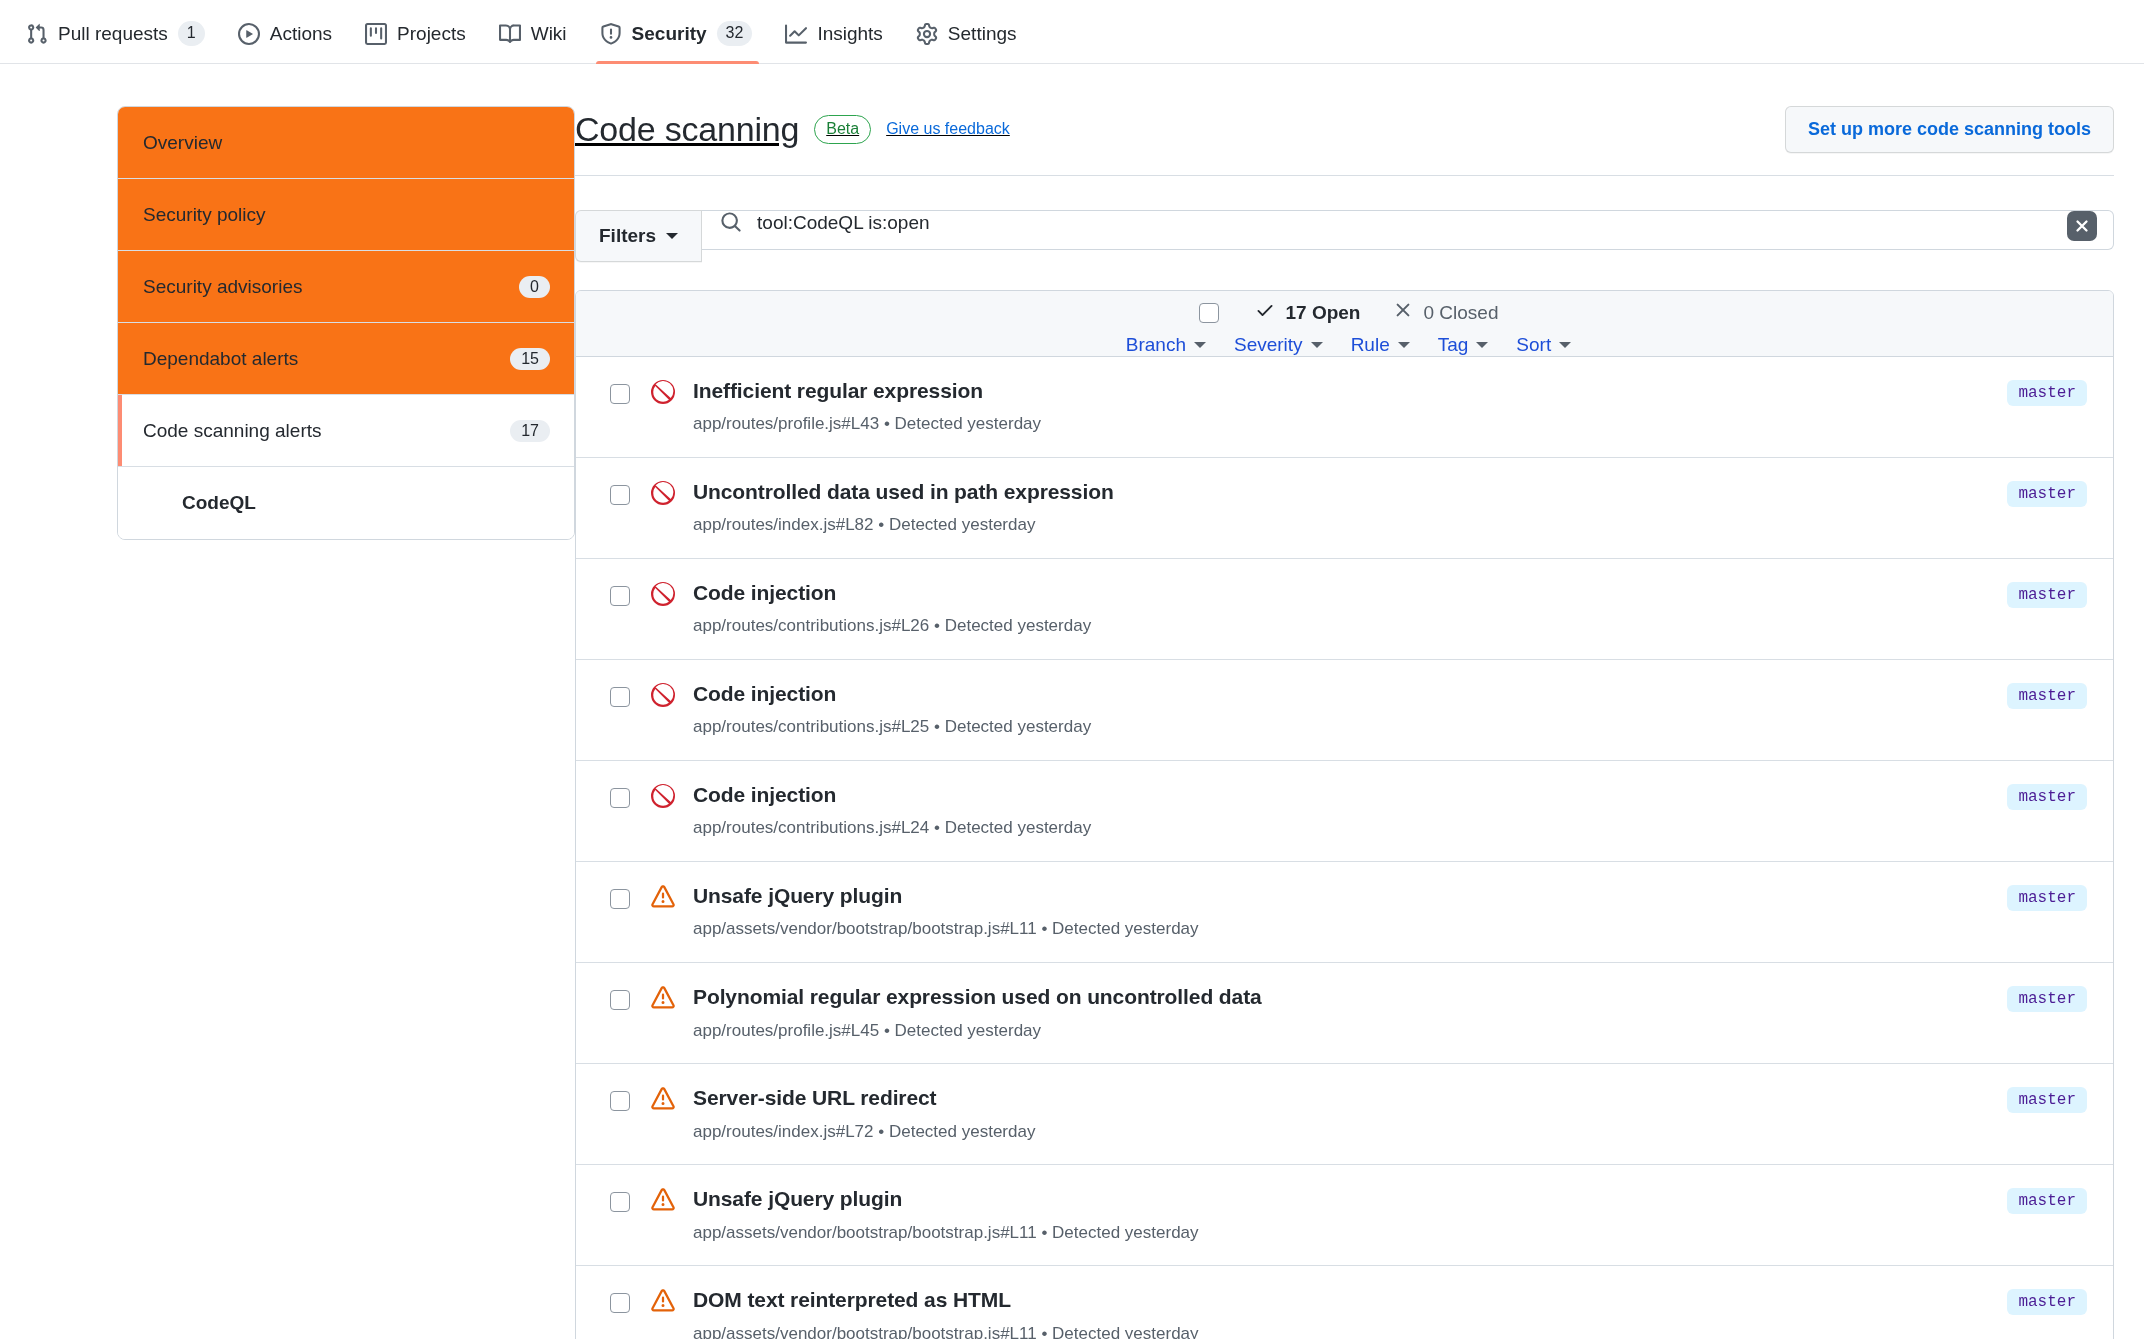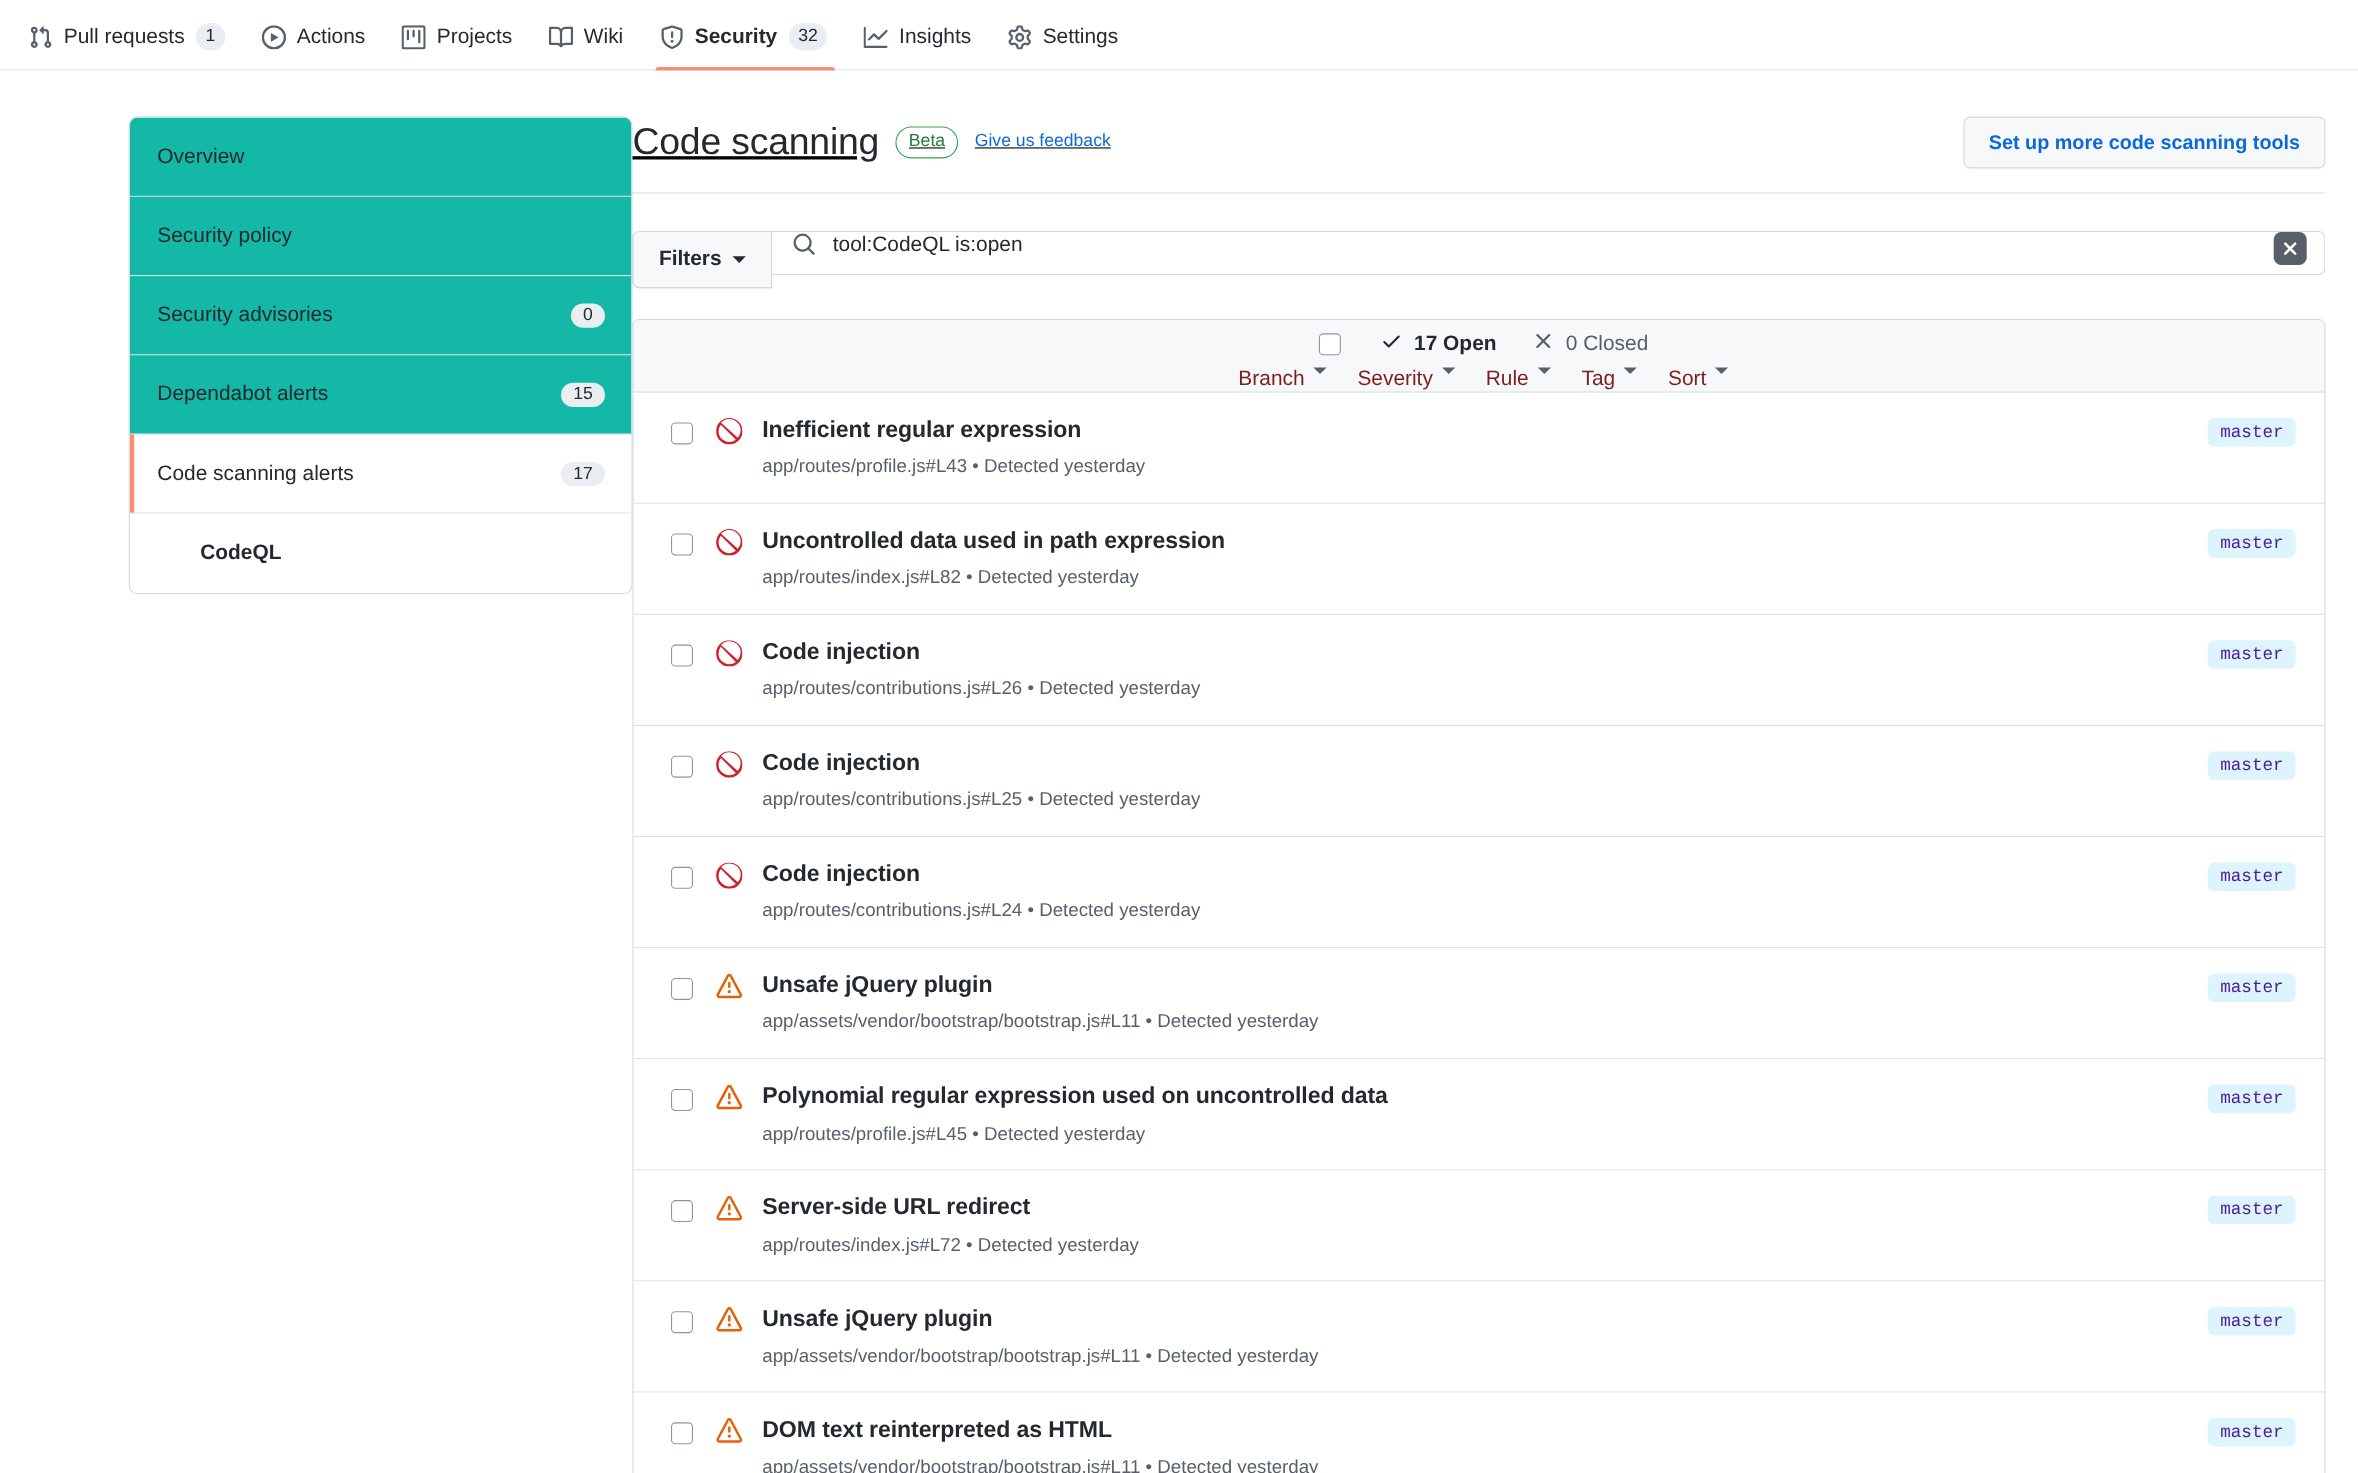--- a/index.html
+++ b/index.html
@@ -88,21 +88,21 @@
     background: #ffffff;
     width: 458px;
   }
   .side-item {
     display: flex;
     align-items: center;
     justify-content: space-between;
     padding: 19px 24px 19px 25px;
     font-size: 19px;
     color: #24292f;
-    background: #14b8a6;
+    background: #f97316;
     border-bottom: 1px solid #d8dee4;
     cursor: pointer;
     position: relative;
     min-height: 72px;
   }
   .side-item:last-child { border-bottom: none; }
   .side-item.current {
     background: #ffffff;
     color: #24292f;
   }
@@ -296,22 +296,23 @@
   }
   .state-link.open { color: #24292f; font-weight: 600; }
   .state-link.closed { color: #57606a; font-weight: 400; margin-left: 34px; }
   .head-right {
     display: flex;
     align-items: center;
     gap: 0;
   }
   .dd {
     display: flex;
+    align-items: center;
     gap: 8px;
-    color: #7f1d1d;
+    color: #1d4ed8;
     font-size: 19px;
     cursor: pointer;
     padding: 0 14px;
     white-space: nowrap;
   }
   .caret-gray {
     width: 0; height: 0;
     border-left: 6px solid transparent;
     border-right: 6px solid transparent;
     border-top: 6px solid #57606a;

